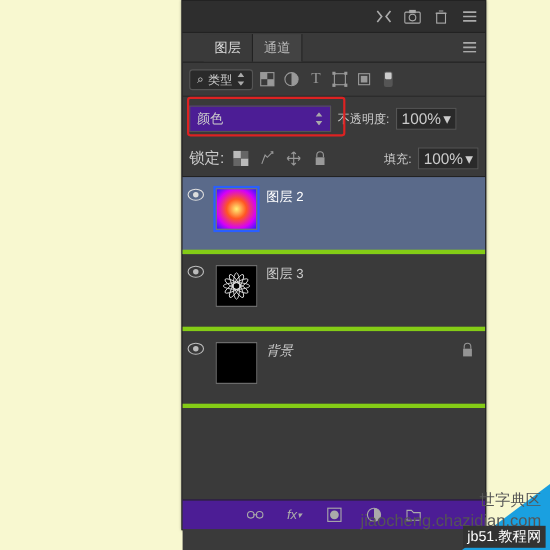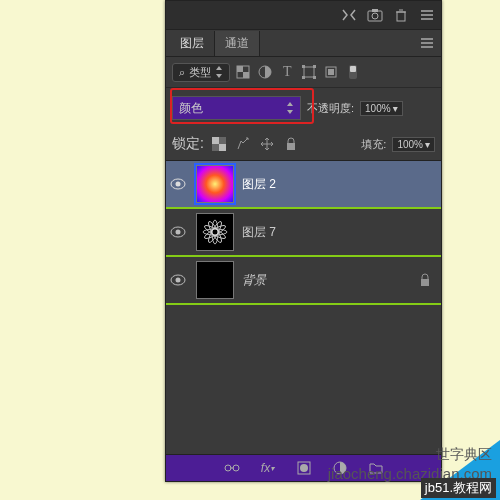--- a/index.html
+++ b/index.html
@@ -33,21 +33,21 @@
     gap: 10px;
     border-bottom: 1px solid #222;
   }
   .hdr-icon { width: 16px; height: 16px; display:flex; align-items:center; justify-content:center; }
   .tabs {
     display: flex;
     align-items: center;
     height: 26px;
     background: #3a3a3a;
     border-bottom: 1px solid #222;
-    padding-left: 4px;
+    padding-left: 19px;
   }
   .tab {
     padding: 4px 10px;
     color: #bbb;
     font-size: 12px;
     border-right: 1px solid #222;
     background: #434343;
   }
   .tab.active {
     background: #3a3a3a;
@@ -99,30 +99,30 @@
     height: 32px;
     border: 2px solid #d22;
     border-radius: 3px;
     pointer-events: none;
   }
   .opacity-label { font-size: 11px; color:#ccc; }
   .pct-box {
     background: #2a2a2a;
     border: 1px solid #555;
     padding: 1px 4px;
-    font-size: 10px;
+    font-size: 14px;
     display:flex; align-items:center; gap:2px;
   }
   .lock-row { display:flex; align-items:center; padding:2px 6px; gap:6px; height:28px; border-bottom:1px solid #222;}
   .layer-list { }
   .layer-item {
-    display:flex; align-items:center;
+    display:flex; 
     height: 46px;
-    border-bottom: 2px solid #84cc16;
-    padding: 0 4px;
+    border-bottom: 4px solid #84cc16;
+    padding: 10px 4px;
     gap: 8px;
   }
   .layer-item.selected { background: #5a6a8a; color:#fff; }
   .eye { width:18px; text-align:center; }
   .thumb {
     width: 36px; height: 36px;
     background: #000;
     border: 1px solid #777;
     display:flex; align-items:center; justify-content:center;
     position: relative;
@@ -325,21 +325,21 @@
           <g stroke="#ddd" stroke-width="0.8" fill="none">
             <ellipse cx="15" cy="15" rx="3" ry="12"></ellipse>
             <ellipse cx="15" cy="15" rx="3" ry="12" transform="rotate(30 15 15)"></ellipse>
             <ellipse cx="15" cy="15" rx="3" ry="12" transform="rotate(60 15 15)"></ellipse>
             <ellipse cx="15" cy="15" rx="3" ry="12" transform="rotate(90 15 15)"></ellipse>
             <ellipse cx="15" cy="15" rx="3" ry="12" transform="rotate(120 15 15)"></ellipse>
             <ellipse cx="15" cy="15" rx="3" ry="12" transform="rotate(150 15 15)"></ellipse>
           </g>
         </svg>
       </div>
-      <span class="layer-name">图层 7</span>
+      <span class="layer-name">图层 3</span>
     </div>
 
     <div class="layer-item">
       <span class="eye">
         <svg width="16" height="12" viewBox="0 0 16 12">
             <ellipse cx="8" cy="6" rx="7" ry="5" fill="none" stroke="#bbb"></ellipse>
             <circle cx="8" cy="6" r="2.5" fill="#bbb"></circle>
           </svg>
       </span>
       <div class="thumb"></div>

